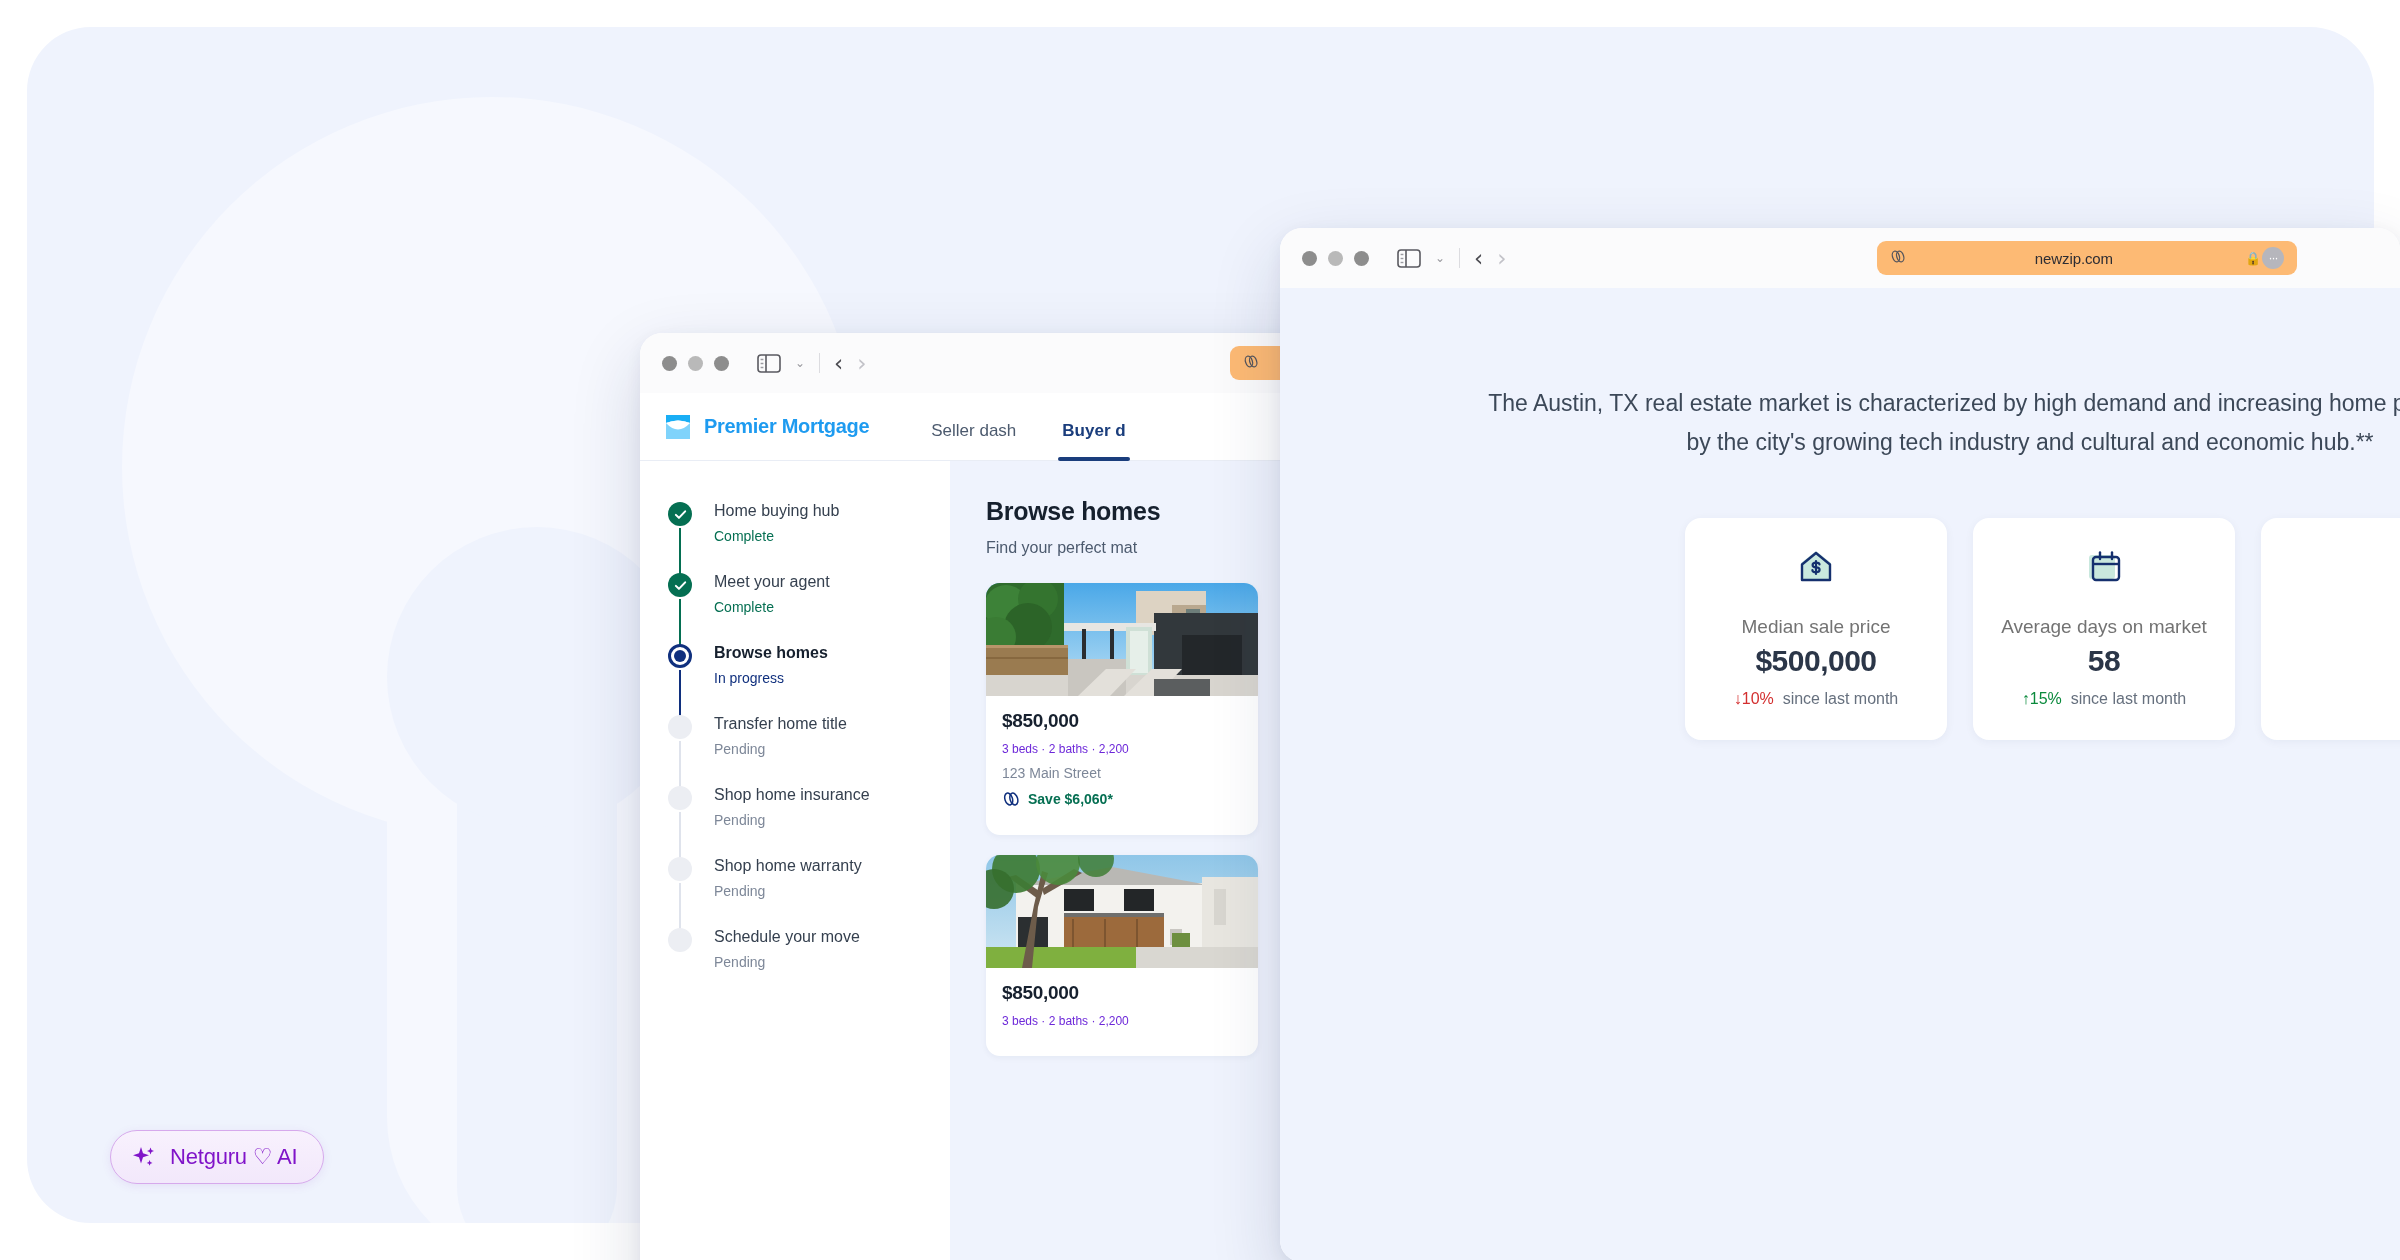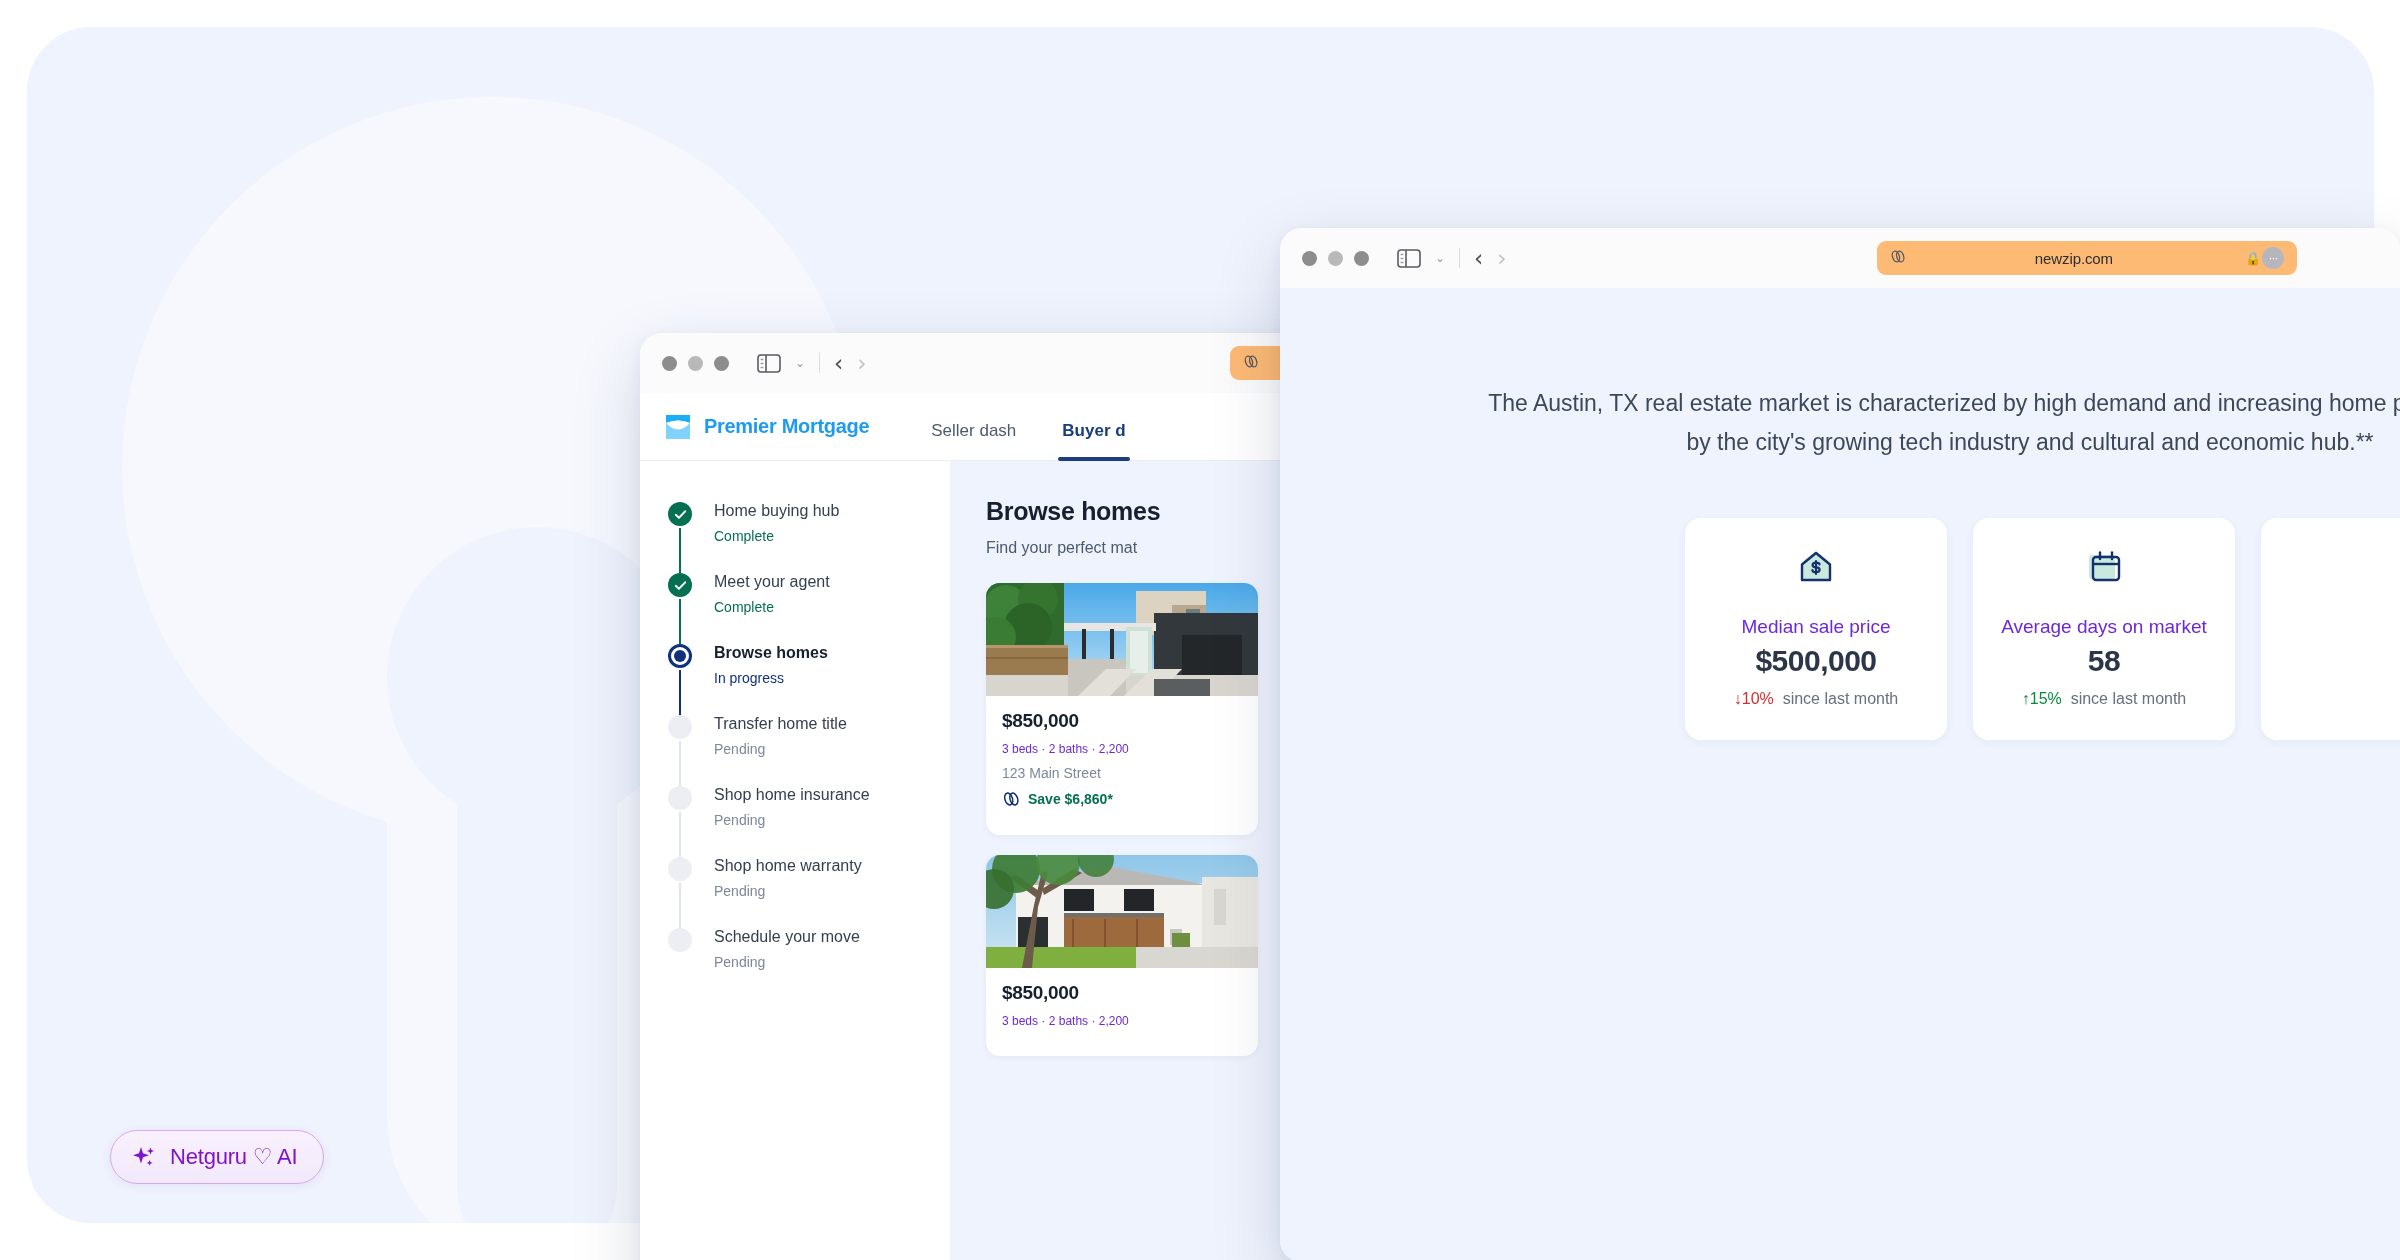--- a/index.html
+++ b/index.html
@@ -301,21 +301,21 @@
     background: #ffffff;
     border-radius: 16px;
     box-shadow: 0 2px 10px rgba(22,40,80,0.05);
     display: flex;
     flex-direction: column;
     align-items: center;
     padding-top: 26px;
     flex-shrink: 0;
   }
   .stat-icon { width: 44px; height: 44px; }
-  .stat-label { font-size: 19px; color: #6d28d9; margin-top: 24px; white-space: nowrap; }
+  .stat-label { font-size: 19px; color: #737373; margin-top: 24px; white-space: nowrap; }
   .stat-value { font-size: 30px; font-weight: bold; color: #2b3648; margin-top: 6px; letter-spacing: -0.5px; }
   .stat-delta { font-size: 16px; color: #66707e; margin-top: 12px; white-space: nowrap; }
   .delta-down { color: #d32f2f; }
   .delta-up { color: #0a8a3c; }
 
   
   .ng-badge {
     position: absolute;
     left: 110px;
     top: 1130px;
@@ -514,21 +514,21 @@
                 <div class="home-price">$850,000</div>
                 <div class="home-specs">3 beds · 2 baths · 2,200</div>
                 <div class="home-addr">123 Main Street</div>
                 <div class="home-save">
                   <span>
                     <svg class="nz-mark" viewBox="0 0 20 15" fill="none">
                       <ellipse cx="7" cy="7.5" rx="4" ry="6.5" stroke="#10307e" stroke-width="1.6" transform="rotate(-18 7 7.5)"></ellipse>
                       <ellipse cx="12.5" cy="7.5" rx="4" ry="6.5" stroke="#10307e" stroke-width="1.6" transform="rotate(-18 12.5 7.5)"></ellipse>
                     </svg>
                   </span>
-                  <span>Save $6,860*</span>
+                  <span>Save $6,060*</span>
                 </div>
               </div>
             </div>
 
             <div class="home-card">
               <div class="home-photo">
                 <svg width="272" height="113" viewBox="0 0 272 113" preserveAspectRatio="none">
                   <defs>
                     <linearGradient id="sky2" x1="0" y1="0" x2="0" y2="1">
                       <stop offset="0%" stop-color="#8fc6e8"></stop>

